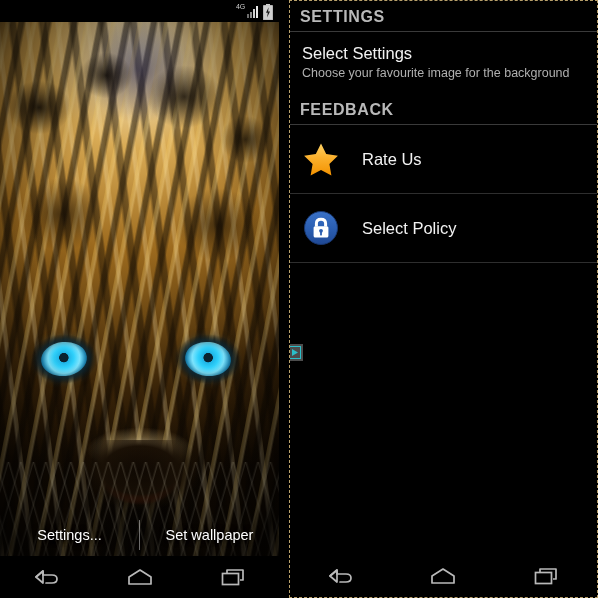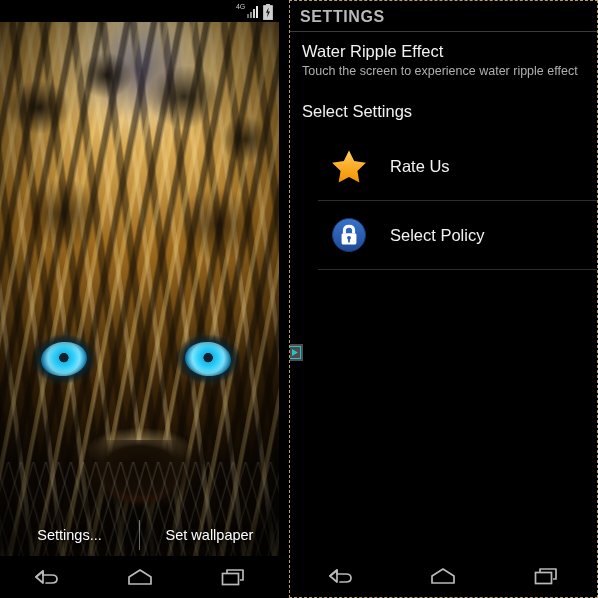--- a/index.html
+++ b/index.html
@@ -247,21 +247,20 @@
     font-family: "Liberation Sans", sans-serif;
   }
   .feedback-row {
     display: flex;
     align-items: center;
     height: 68px;
     padding: 0 12px;
     border-bottom: 1px solid #2e2e2e;
     cursor: pointer;
     background: #000;
-    margin-left: 28px;
   }
   .feedback-icon {
     width: 38px; height: 38px;
     flex: 0 0 38px;
     display: flex;
     align-items: center;
     justify-content: center;
     margin-right: 22px;
   }
   .feedback-label {
@@ -351,29 +350,27 @@
       </div>
     </div>
   </div>
 
   <div id="right-panel">
 
     <div class="settings-scroll">
 
       <div class="section-header">SETTINGS</div>
 
-      <div class="pref-row">
-        <div class="pref-title">Water Ripple Effect</div>
-        <div class="pref-sub">Touch the screen to experience water ripple effect</div>
-      </div>
 
       <div class="pref-row" style="padding-top:11px;">
         <div class="pref-title">Select Settings</div>
-      </div>
-
+        <div class="pref-sub">Choose your favourite image for the background</div>
+      </div>
+
+      <div class="section-header" style="padding-top:9px;">FEEDBACK</div>
 
       <div class="feedback-row">
         <div class="feedback-icon">
           <svg width="36" height="35" viewBox="0 0 36 35">
             <defs>
               <linearGradient id="starGrad" x1="0" y1="0" x2="0" y2="1">
                 <stop offset="0%" stop-color="#ffd264"></stop>
                 <stop offset="45%" stop-color="#fbb02c"></stop>
                 <stop offset="100%" stop-color="#f39200"></stop>
               </linearGradient>

